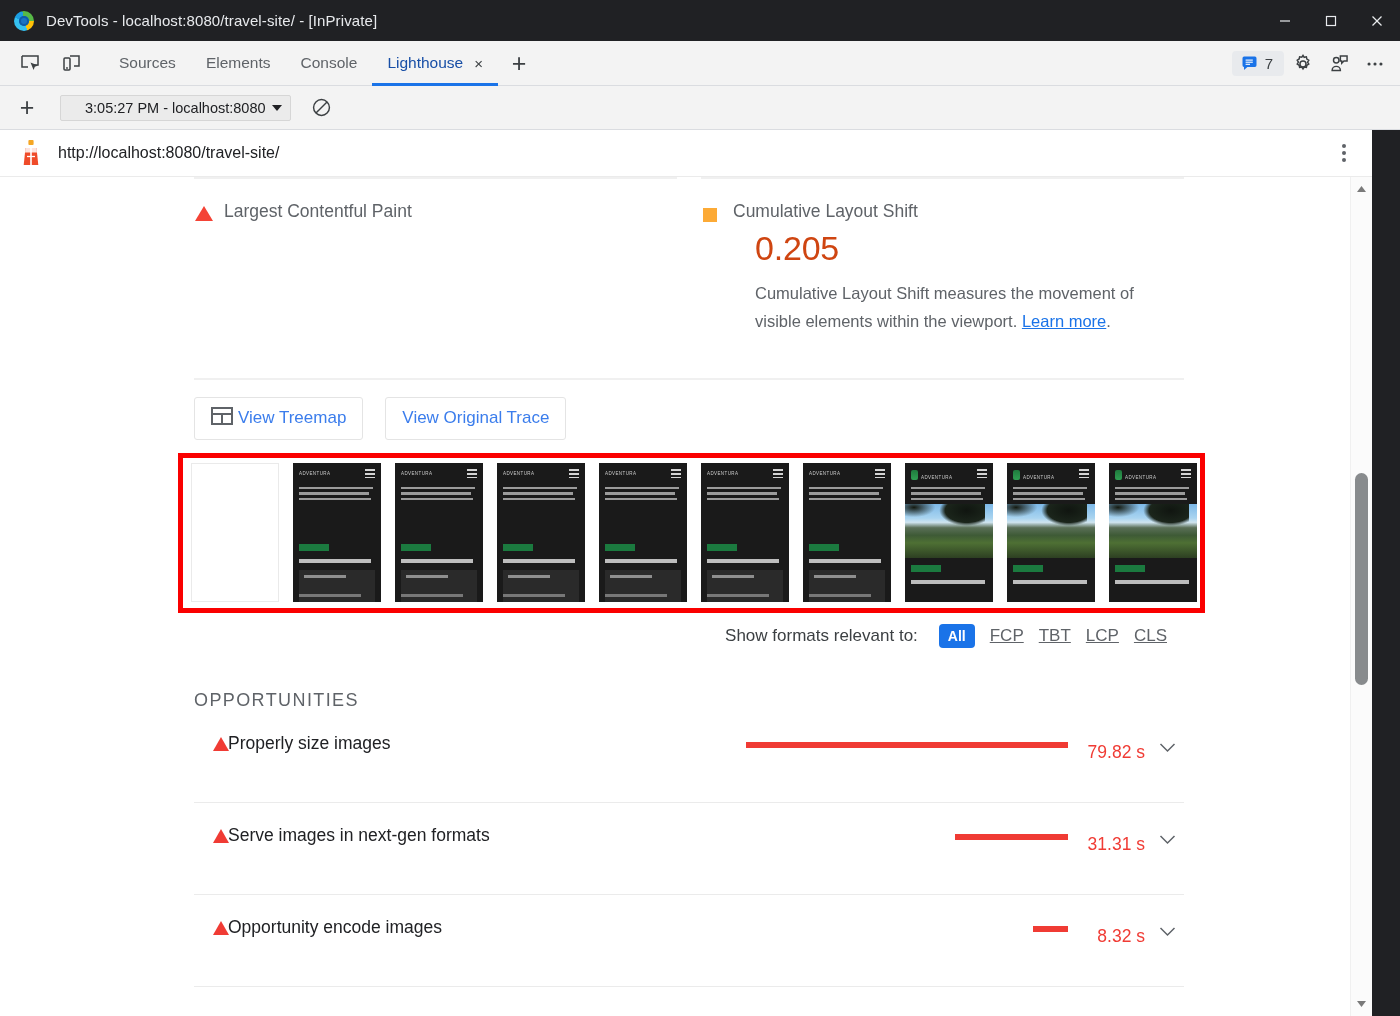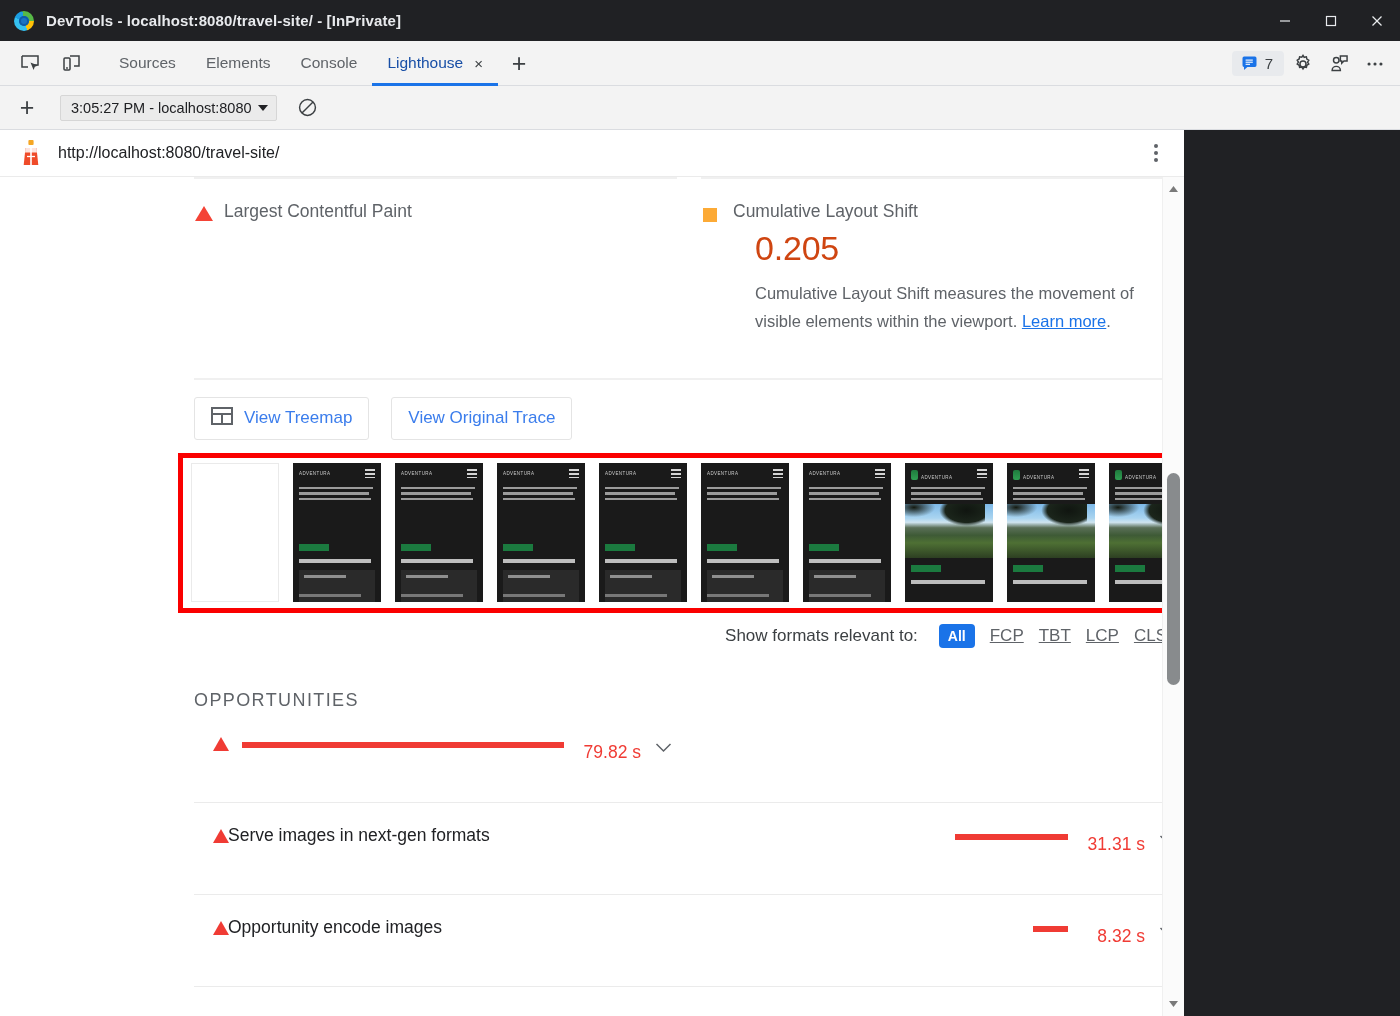--- a/index.html
+++ b/index.html
@@ -13,21 +13,21 @@
     position: relative;
     width: 1400px; height: 1016px;
     background: #202124;
   }
 
   
   .titlebar {
     position: absolute; top: 0; left: 0;
     width: 1400px; height: 41px;
     background: #202124;
-    display: flex; align-items: center; font-weight: bold;
+    display: flex; align-items: center;
   }
   .tb-logo {
     width: 20px; height: 20px; margin-left: 14px; margin-right: 12px;
     border-radius: 50%;
     background: conic-gradient(from 200deg, #35c1f1 0deg 90deg, #1b9de2 90deg 150deg, #57b947 150deg 250deg, #ffc107 250deg 320deg, #35c1f1 320deg 360deg);
     position: relative; flex: none;
   }
   .tb-logo::after {
     content: ""; position: absolute; left: 5px; top: 5px;
     width: 10px; height: 10px; border-radius: 50%;
@@ -111,38 +111,38 @@
     width: 34px; height: 34px; margin-left: 10px;
     display: flex; align-items: center; justify-content: center;
     color: #3c4043; font-size: 25px; font-weight: 300; line-height: 1;
   }
   .rb-select {
     margin-left: 16px;
     display: flex; align-items: center; gap: 6px;
     background: #ebebeb;
     border: 1px solid #d6d6d6;
     border-radius: 2px;
-    padding: 4px 8px 4px 10px;
+    padding: 4px 8px 4px 24px;
     color: #202124; font-size: 14.5px;
     white-space: nowrap;
   }
   .caret-down {
     width: 0; height: 0;
     border-left: 5px solid transparent; border-right: 5px solid transparent;
     border-top: 6px solid #202124;
   }
   .rb-clear {
     margin-left: 16px; width: 30px; height: 30px;
     display: flex; align-items: center; justify-content: center;
   }
 
   
   .panel {
     position: absolute; top: 130px; left: 0;
-    width: 1184px; height: 886px;
+    width: 1372px; height: 886px;
     background: #ffffff;
   }
   .report-head {
     height: 47px;
     display: flex; align-items: center;
     border-bottom: 1px solid #ebebeb;
     position: relative;
   }
   .lh-logo { margin-left: 18px; width: 26px; display:flex; justify-content:center;}
   .report-url {
@@ -198,21 +198,21 @@
   .m-desc a { color: #1a73e8; }
 
   
   .btnrow {
     margin: 0 194px;
     border-top: 2px solid #f0f0f0;
     padding-top: 17px;
     display: flex; gap: 22px;
   }
   .lh-btn {
-    display: flex; align-items: center; gap: 11px;
+    display: flex; align-items: center; gap: 5px;
     border: 1px solid #e4e4e4; border-radius: 3px;
     padding: 9px 16px;
     color: #3b7dec; font-size: 17px;
     background: #fff;
     white-space: nowrap;
   }
 
   
   .filmwrap {
     position: relative;
@@ -743,20 +743,21 @@
           <span class="chiplink">CLS</span>
         </div>
 
         <div class="opps">
           <div class="opps-title">OPPORTUNITIES</div>
 
           <div class="opp-row">
             <div class="opp-icon">
                 <div class="tri-sm"></div>
               </div>
+            <div class="opp-name">Properly size images</div>
             <div class="opp-right">
               <div class="barzone">
                   <div class="bar" style="width:322px"></div>
                 </div>
               <div class="opp-val"><span>79.82</span> <span>s</span></div>
               <div class="chev">
                 <svg width="17" height="11" viewBox="0 0 17 11" fill="none" stroke="#5f6368" stroke-width="1.5">
                     <path d="M1.5 2l7 7 7-7"></path>
                   </svg>
               </div>

